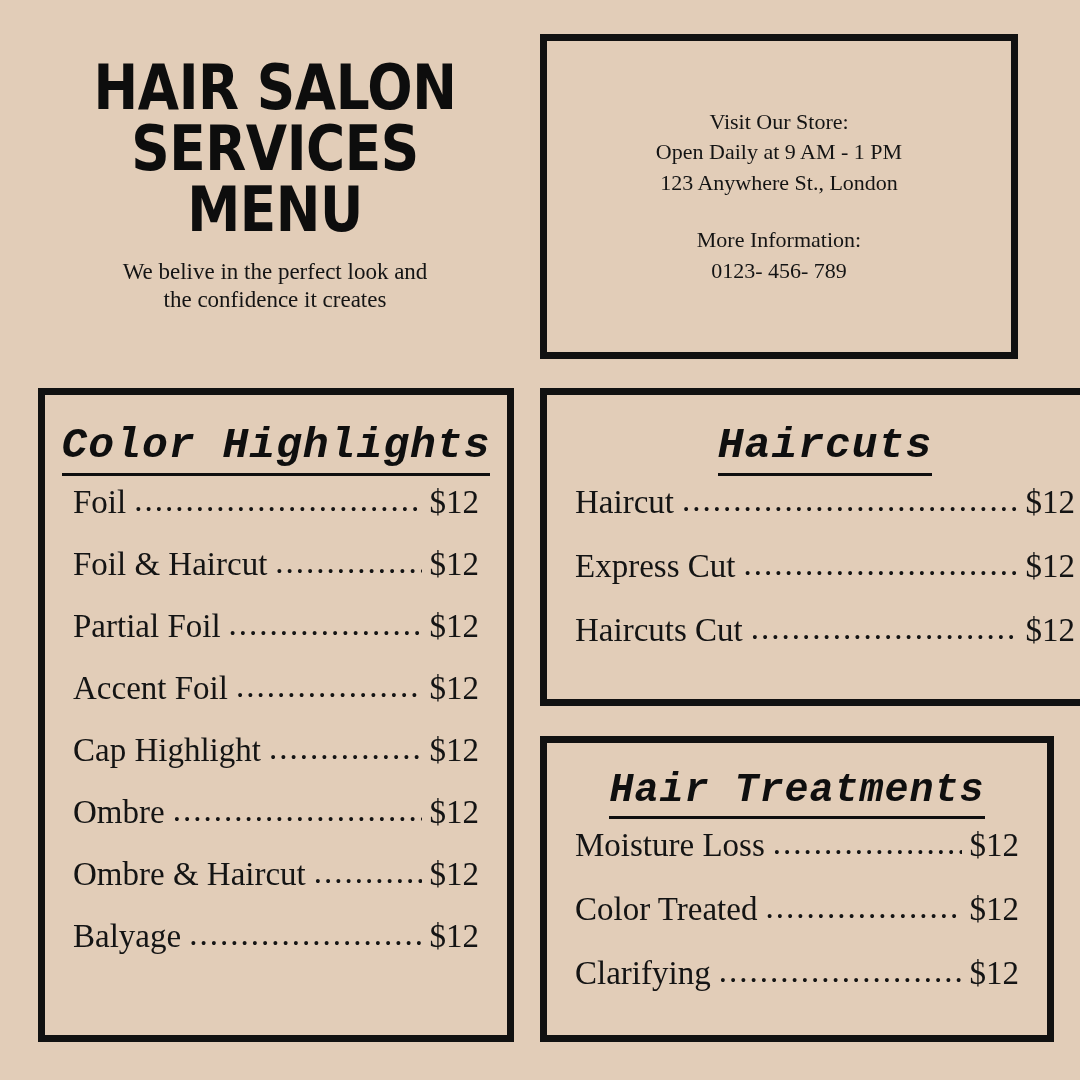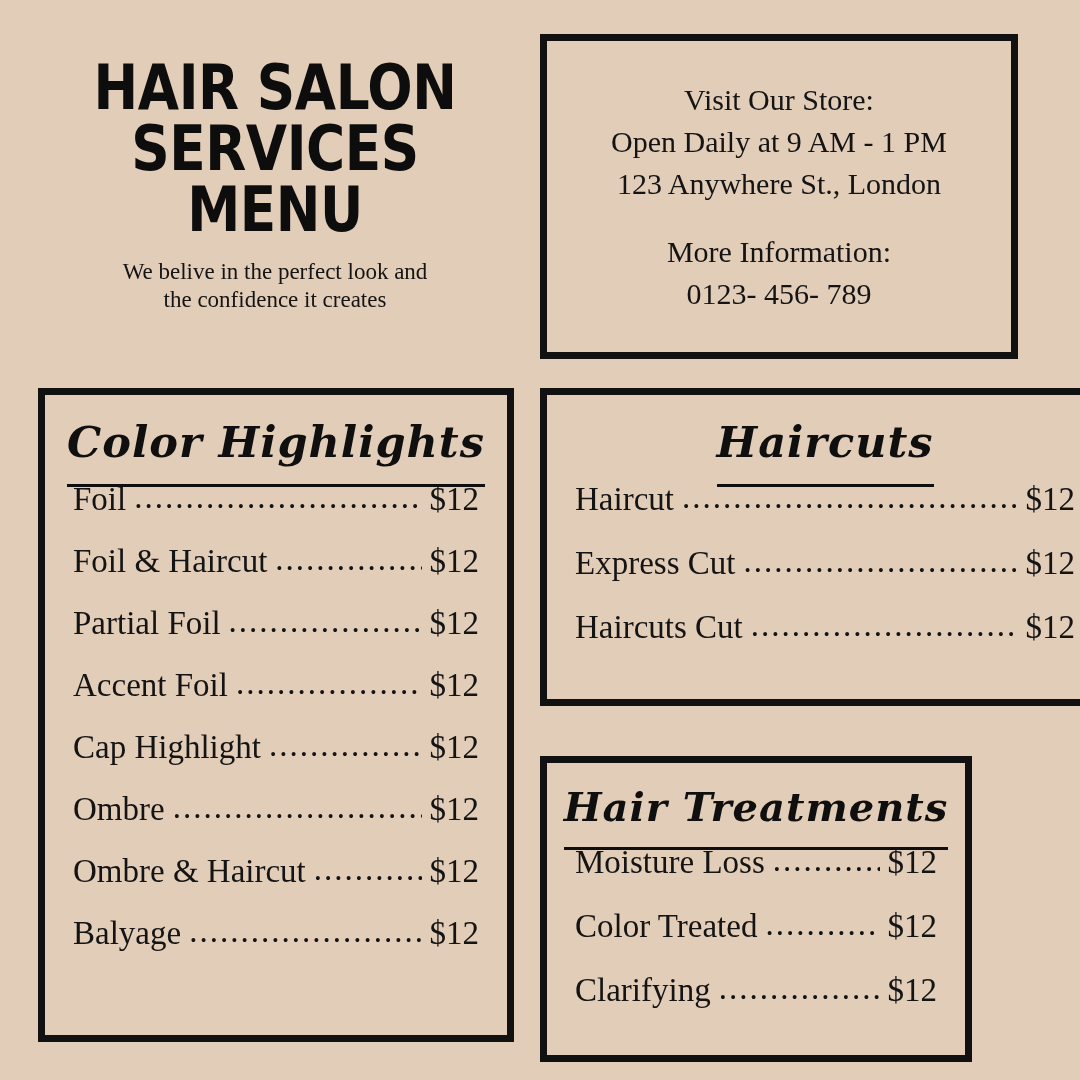--- a/index.html
+++ b/index.html
@@ -56,21 +56,21 @@
     height: 325px;
     border: 7px solid #111111;
     box-sizing: border-box;
     display: flex;
     flex-direction: column;
     align-items: center;
     justify-content: center;
     text-align: center;
   }
   .info-line {
-    font-size: 30px;
+    font-size: 22px;
     line-height: 1.40;
     color: #141414;
   }
   .info-gap {
     height: 26px;
   }
 
   
   .section-box {
     position: absolute;
@@ -84,37 +84,38 @@
     height: 654px;
   }
   #box-haircuts {
     left: 540px;
     top: 388px;
     width: 570px;
     height: 318px;
   }
   #box-treatments {
     left: 540px;
-    top: 756px;
-    width: 432px;
+    top: 736px;
+    width: 514px;
     height: 306px;
   }
   .section-title {
     text-align: center;
     font-family: "DejaVu Serif", serif;
     font-style: italic;
     font-weight: 700;
     font-size: 43px;
     letter-spacing: 1px;
     color: #0f0f0f;
     margin: 22px 0 16px 0;
   }
   .section-title span {
     border-bottom: 3px solid #0f0f0f;
-    padding-bottom: 17px;
+    padding-bottom: 3px;
+    font-family: Liberation Mono, monospace;
   }
   #box-color .section-title { font-size: 43px; margin-top: 22px; }
   #box-haircuts .section-title { font-size: 43px; margin-top: 22px; }
   #box-treatments .section-title { font-size: 40px; margin-top: 20px; }
 
   .items {
     padding: 0 28px;
   }
   .item-row {
     display: flex;

